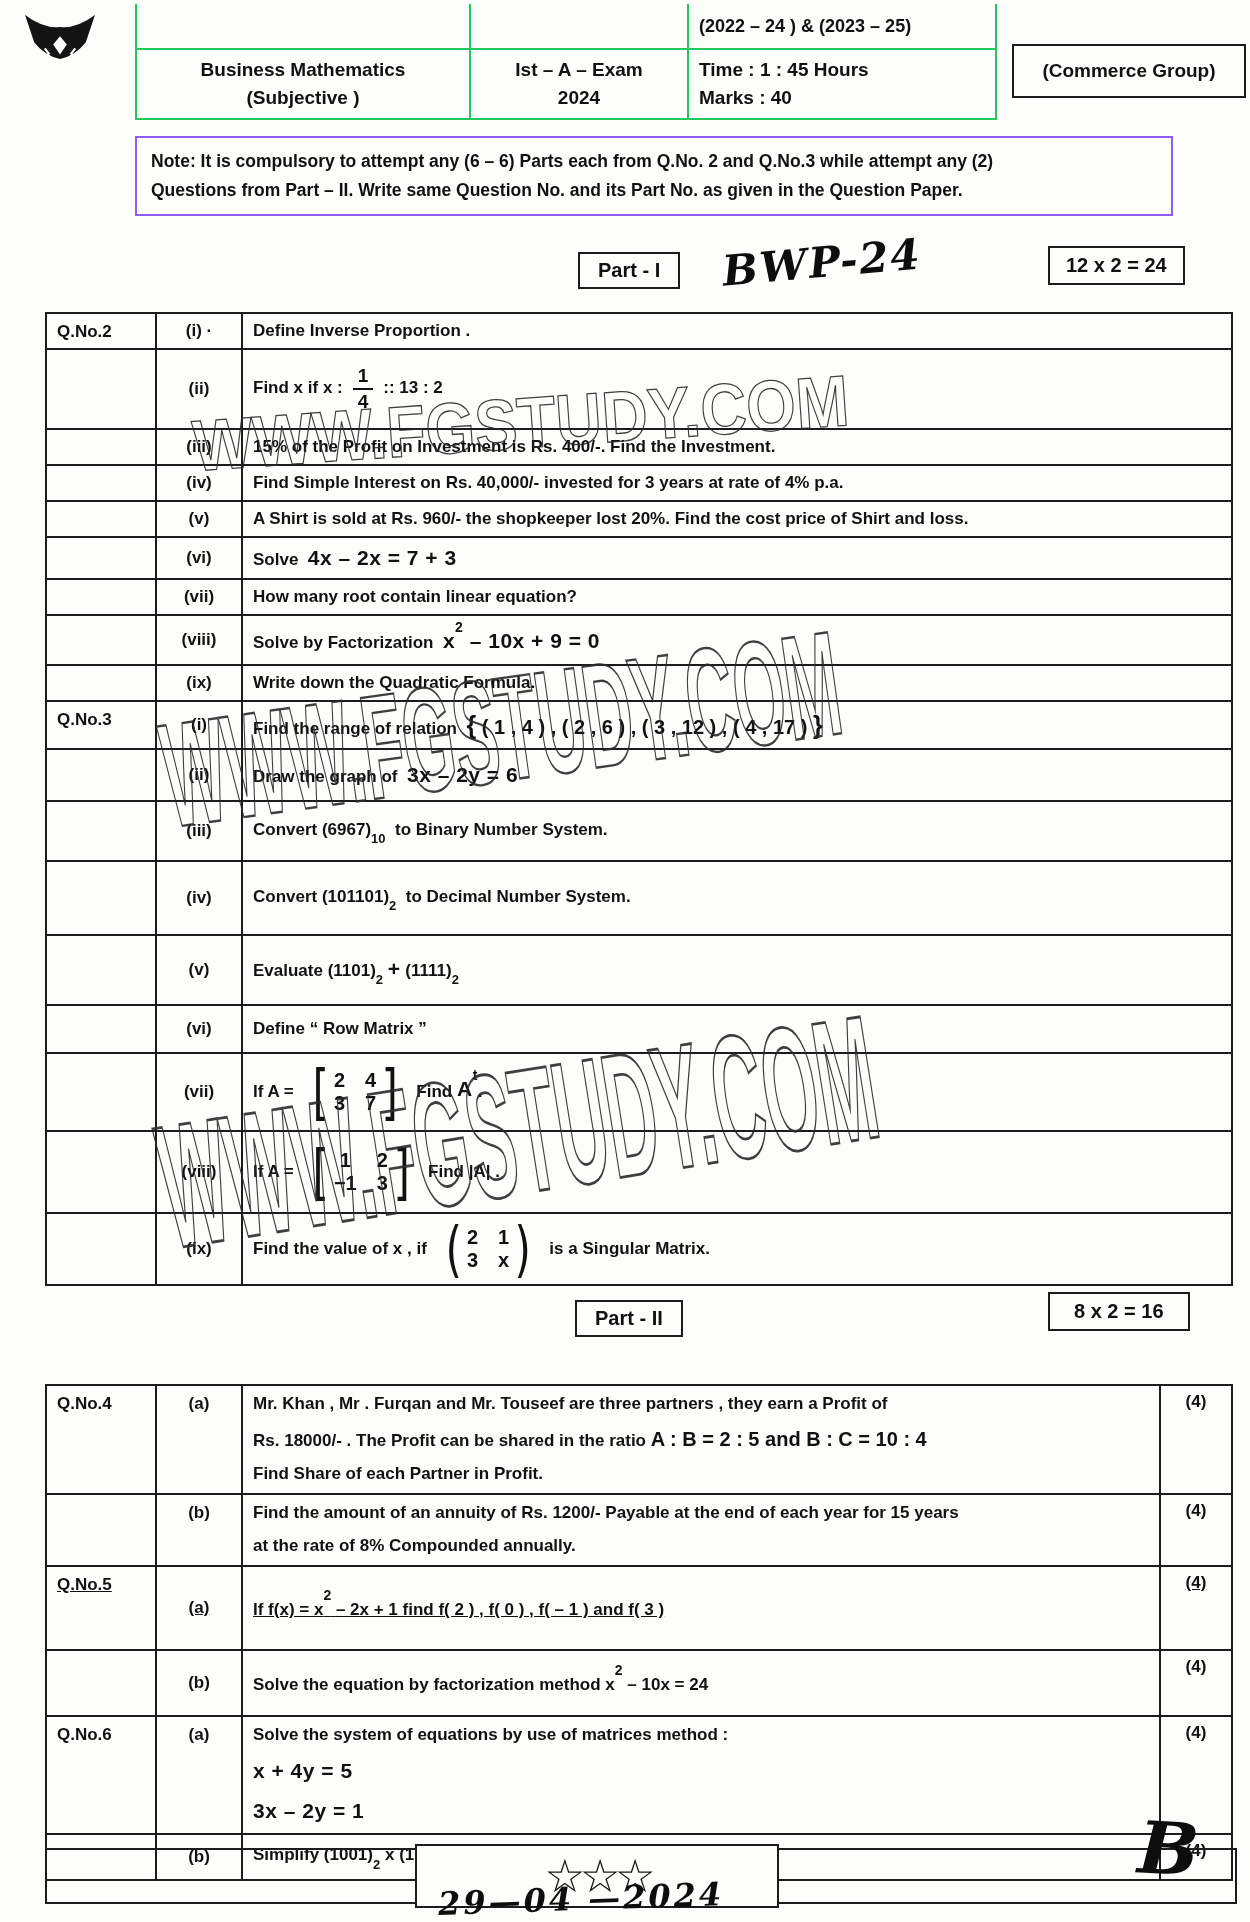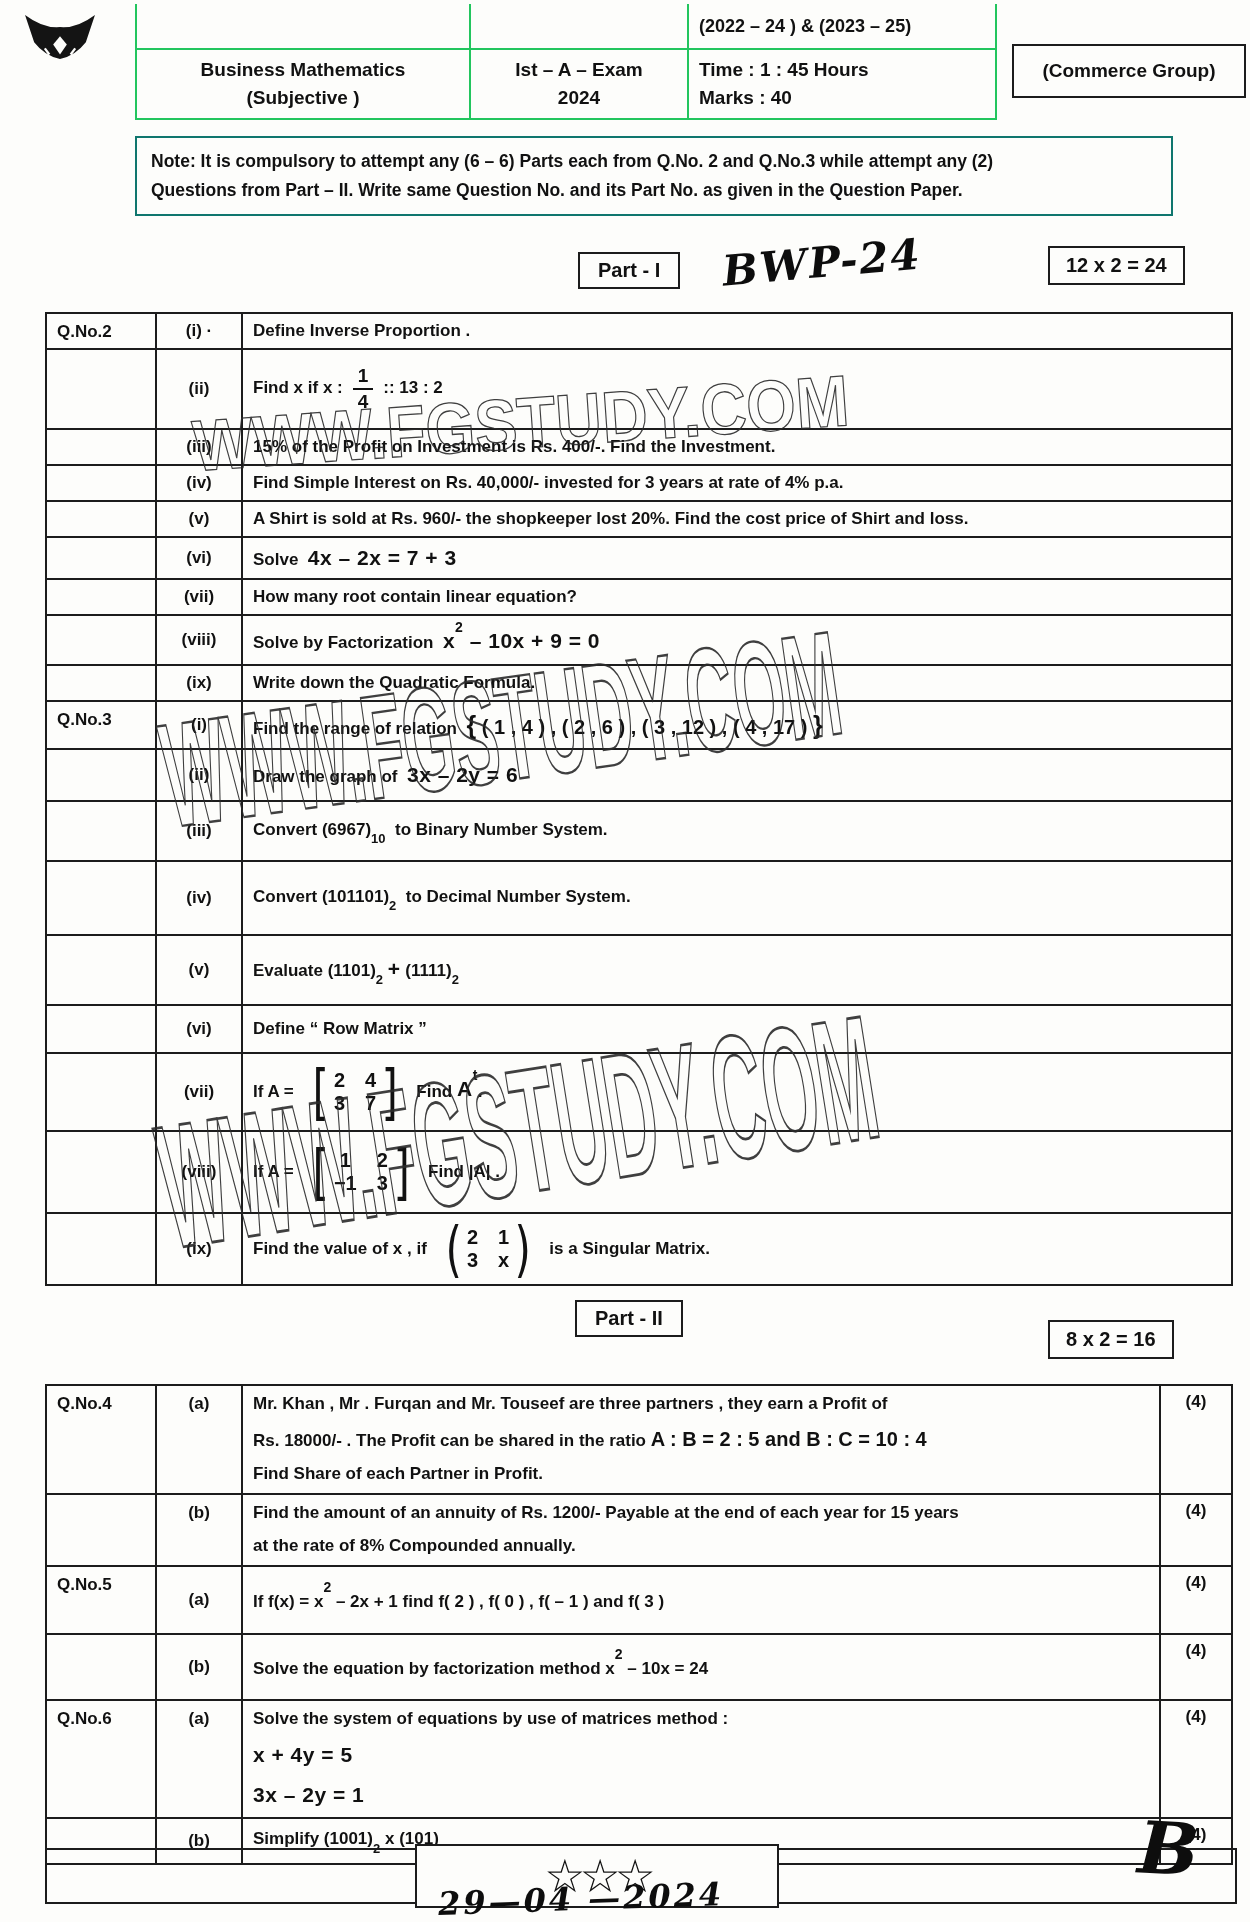--- a/index.html
+++ b/index.html
@@ -12,28 +12,28 @@
   .header-table td{border:2px solid #22c55e;padding:2px 10px;font-weight:bold;font-size:19px;vertical-align:middle;}
   .header-table tr.r1 td{border-top:none;font-size:18px;height:40px;}
   .header-table td.c1{width:312px;text-align:center;}
   .header-table td.c2{width:196px;text-align:center;}
   .header-table td.c3{width:286px;}
   .header-table tr.r2 td{height:64px;}
   .hl{line-height:1.45;}
   .commerce{left:1012px;top:44px;width:230px;height:50px;border:2px solid #1c1c1c;
             display:flex;align-items:center;justify-content:center;font-weight:bold;font-size:19px;}
   
-  .note{left:135px;top:136px;width:1006px;border:2px solid #0f766e;padding:9px 14px;
+  .note{left:135px;top:136px;width:1006px;border:2px solid #8b5cf6;padding:9px 14px;
         font-weight:bold;font-size:17.5px;line-height:1.65;}
   
   .boxlabel{border:2px solid #1c1c1c;font-weight:bold;font-size:20px;padding:5px 18px;background:#fdfdfb;}
   .part1-box{left:578px;top:252px;}
   .part1-total{left:1048px;top:246px;padding:6px 16px;}
   .part2-box{left:575px;top:1300px;}
-  .part2-total{left:1048px;top:1320px;padding:6px 16px;}
+  .part2-total{left:1048px;top:1292px;padding:6px 24px;}
   .hand{font-family:"DejaVu Serif",serif;font-style:italic;font-weight:bold;color:#0d0d0d;}
   .bwp{left:722px;top:238px;font-size:42px;transform:rotate(-5deg);letter-spacing:2px;}
   .hdate{left:438px;top:1880px;font-size:32px;transform:rotate(-2deg);letter-spacing:3px;}
   .hgrade{left:1138px;top:1806px;font-size:72px;transform:rotate(3deg);}
   
   .qtable{border-collapse:collapse;table-layout:fixed;background:transparent;}
   .qtable td{border:2px solid #1c1c1c;padding:2px 10px;vertical-align:middle;font-size:17px;font-weight:bold;}
   .qtable td.qno{width:88px;text-align:left;vertical-align:top;padding-top:8px;}
   .qtable td.pt{width:64px;text-align:center;vertical-align:middle;}
   .qtable td.marks{width:50px;text-align:center;vertical-align:top;padding-top:6px;}
@@ -294,21 +294,21 @@
       <td class="qno"></td>
       <td class="pt" style="vertical-align:top;padding-top:8px;">(b)</td>
       <td>
         <div class="lines">
           <div>Find the amount of an annuity of Rs. 1200/- Payable at the end of each year for 15 years</div>
           <div>at the rate of 8% Compounded annually.</div>
         </div>
       </td>
       <td class="marks">(4)</td>
     </tr>
-    <tr style="height:68px;">
+    <tr style="height:84px;text-decoration:underline;">
       <td class="qno">Q.No.5</td>
       <td class="pt">(a)</td>
       <td>
         <span>If f(x) = x</span><sup class="s2">2</sup> <span>– 2x + 1  find  f( 2 ) , f( 0 ) , f( – 1 ) and f( 3 )</span>
       </td>
       <td class="marks">(4)</td>
     </tr>
     <tr style="height:66px;">
       <td class="qno"></td>
       <td class="pt">(b)</td>

